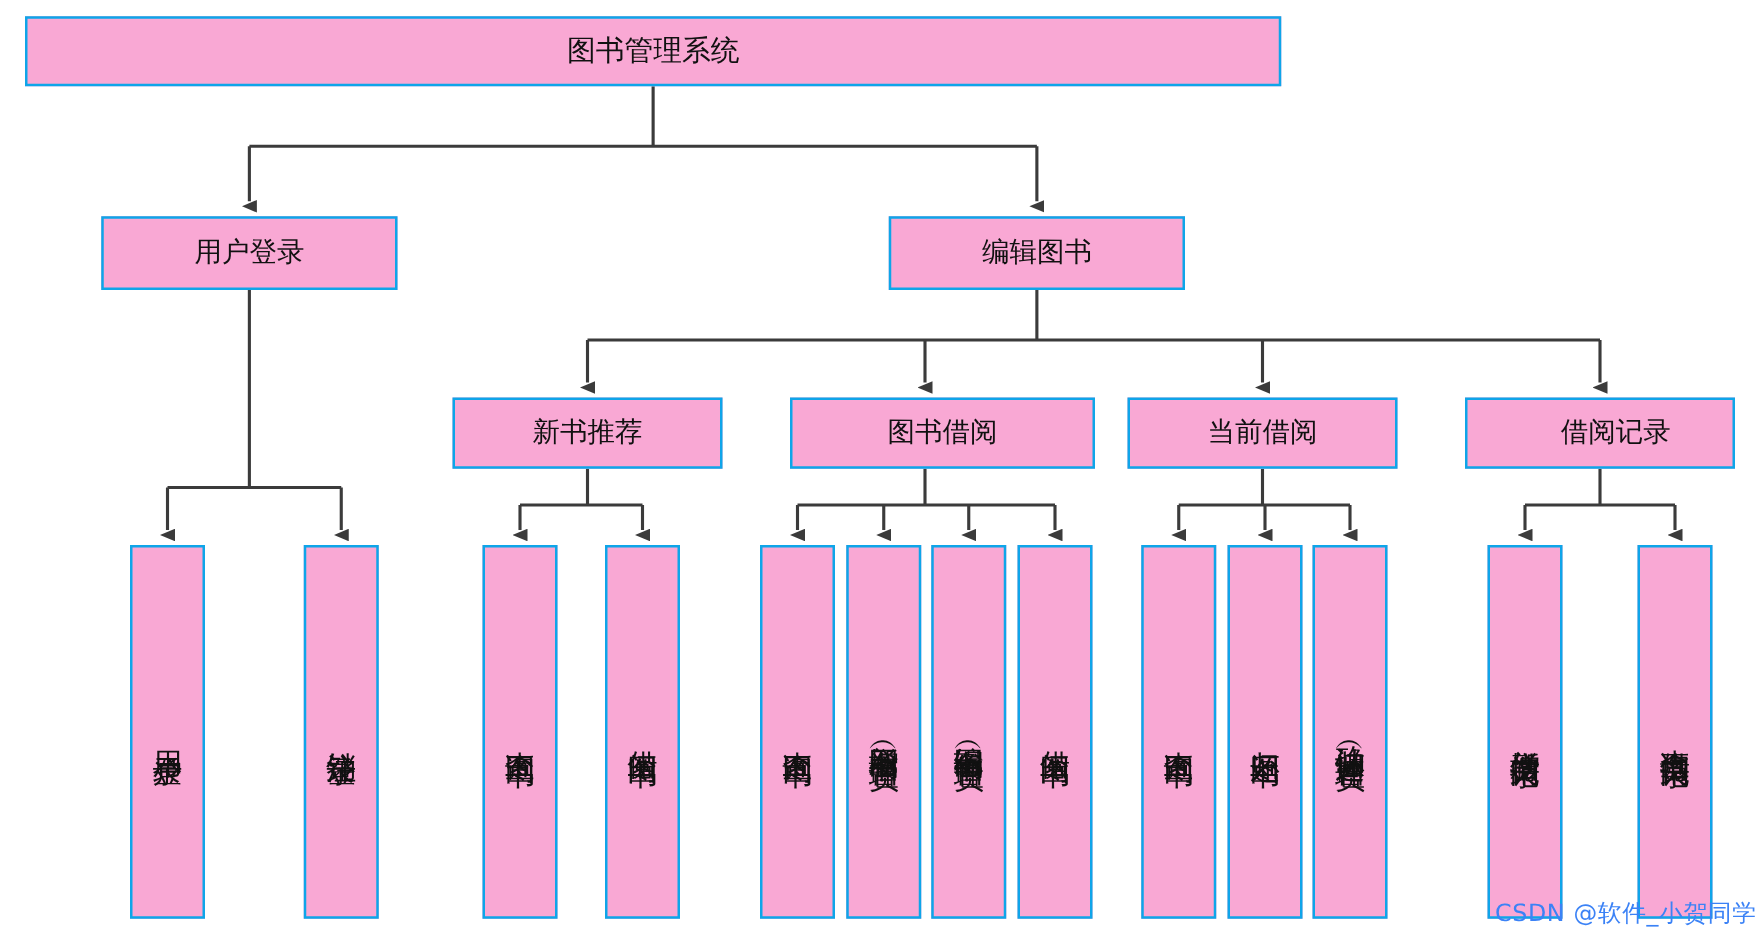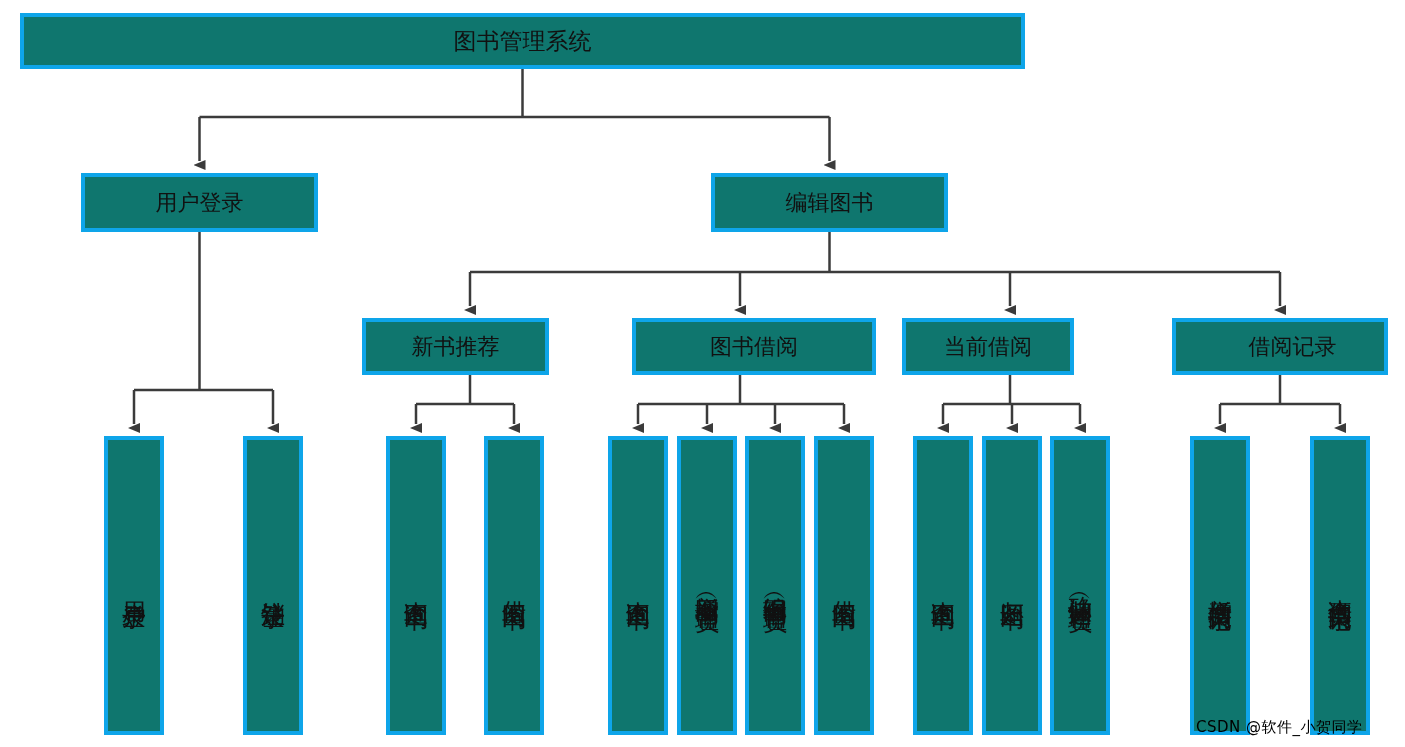--- a/index.html
+++ b/index.html
@@ -21,22 +21,22 @@
     position: absolute;
     left: 0;
     top: 0;
     width: 1405px;
     height: 747px;
     pointer-events: none;
   }
   .node {
     position: absolute;
     box-sizing: border-box;
-    background: #0f766e;
-    border: 4px solid #0ea5e9;
+    background: #f9a8d4;
+    border: 2px solid #0ea5e9;
     display: flex;
     align-items: center;
     justify-content: center;
     color: #111111;
   }
   .node .label {
     text-align: center;
     line-height: 1.15;
     white-space: nowrap;
   }
@@ -53,22 +53,22 @@
   .node.vert .label {
     writing-mode: vertical-rl;
     text-orientation: upright;
     font-size: 24px;
     letter-spacing: 2px;
     line-height: 1;
     white-space: nowrap;
   }
   .watermark {
     position: absolute;
-    font-size: 15px;
-    color: #000000;
+    font-size: 19px;
+    color: #3b82f6;
     white-space: nowrap;
     letter-spacing: 0.5px;
   }
 </style>
 </head>
 <body>
 
 <div id="canvas">
 
   <svg class="edges" viewBox="0 0 1405 747" xmlns="http://www.w3.org/2000/svg">
@@ -117,27 +117,27 @@
   <div id="node-layer">
       <div class="node horiz root" style="left: 20px; top: 13px; width: 1005px; height: 56px;">
         <span class="label">图书管理系统</span>
       </div>
       <div class="node horiz" style="left: 81px; top: 173px; width: 237px; height: 59px;">
         <span class="label">用户登录</span>
       </div>
       <div class="node horiz" style="left: 711px; top: 173px; width: 237px; height: 59px;">
         <span class="label">编辑图书</span>
       </div>
-      <div class="node horiz" style="left: 362px; top: 318px; width: 187px; height: 57px;">
+      <div class="node horiz" style="left: 362px; top: 318px; width: 216px; height: 57px;">
         <span class="label">新书推荐</span>
       </div>
       <div class="node horiz" style="left: 632px; top: 318px; width: 244px; height: 57px;">
         <span class="label">图书借阅</span>
       </div>
-      <div class="node horiz" style="left: 902px; top: 318px; width: 172px; height: 57px;">
+      <div class="node horiz" style="left: 902px; top: 318px; width: 216px; height: 57px;">
         <span class="label">当前借阅</span>
       </div>
       <div class="node horiz" style="left: 1172px; top: 318px; width: 216px; height: 57px; padding-left: 25px;">
         <span class="label">借阅记录</span>
       </div>
       <div class="node vert" style="left: 104px; top: 436px; width: 60px; height: 299px;">
         <span class="label">用户登录</span>
       </div>
       <div class="node vert" style="left: 243px; top: 436px; width: 60px; height: 299px;">
         <span class="label">注销登录</span>

